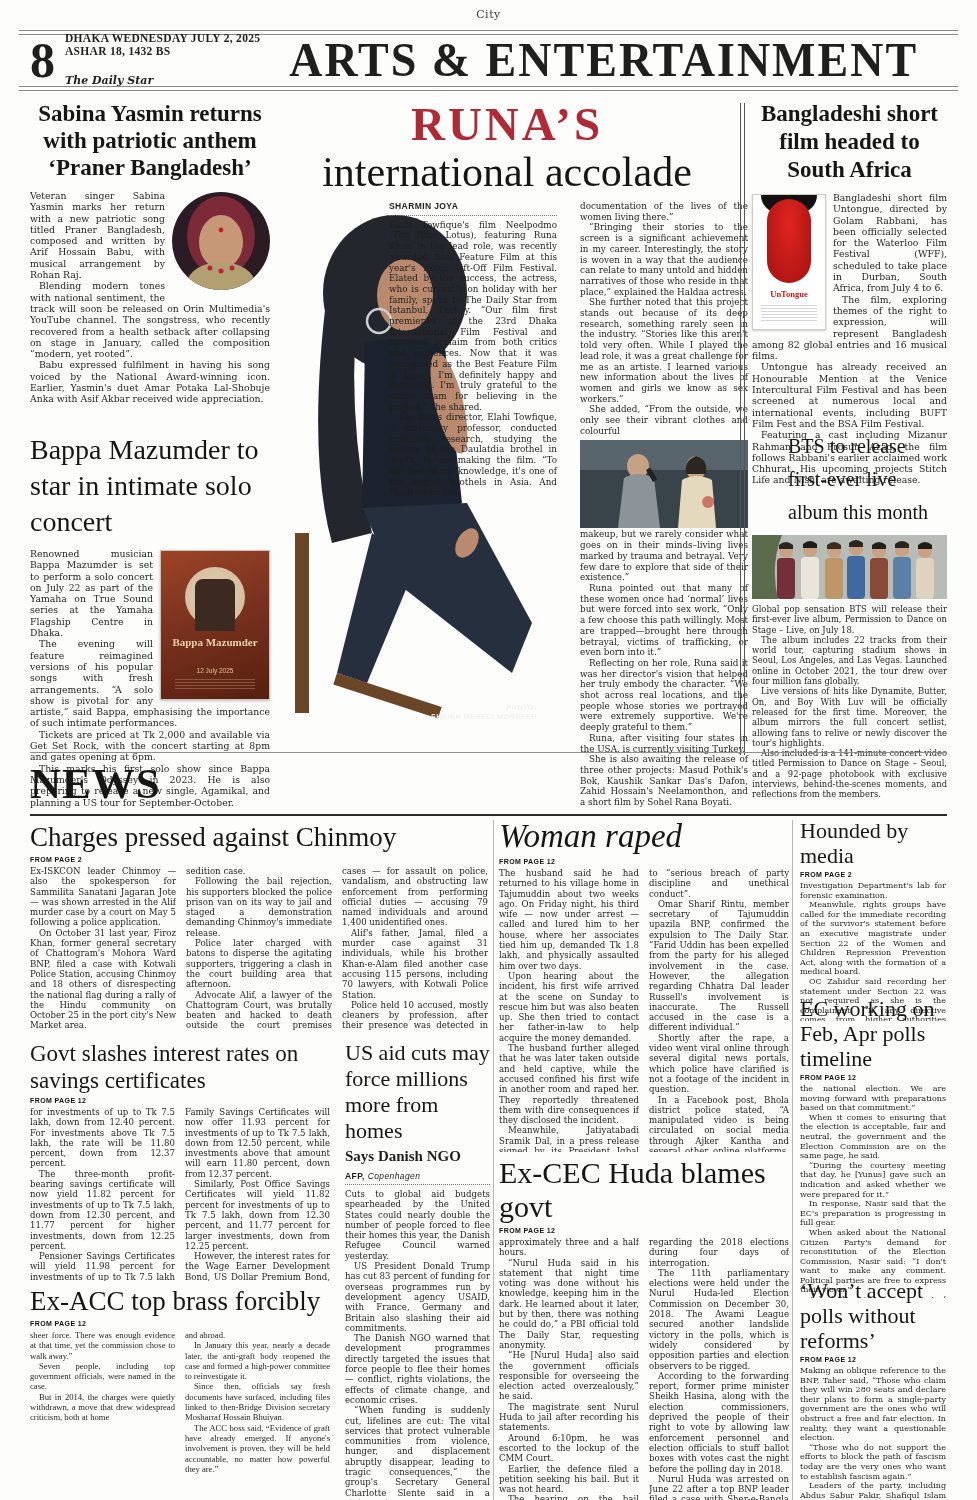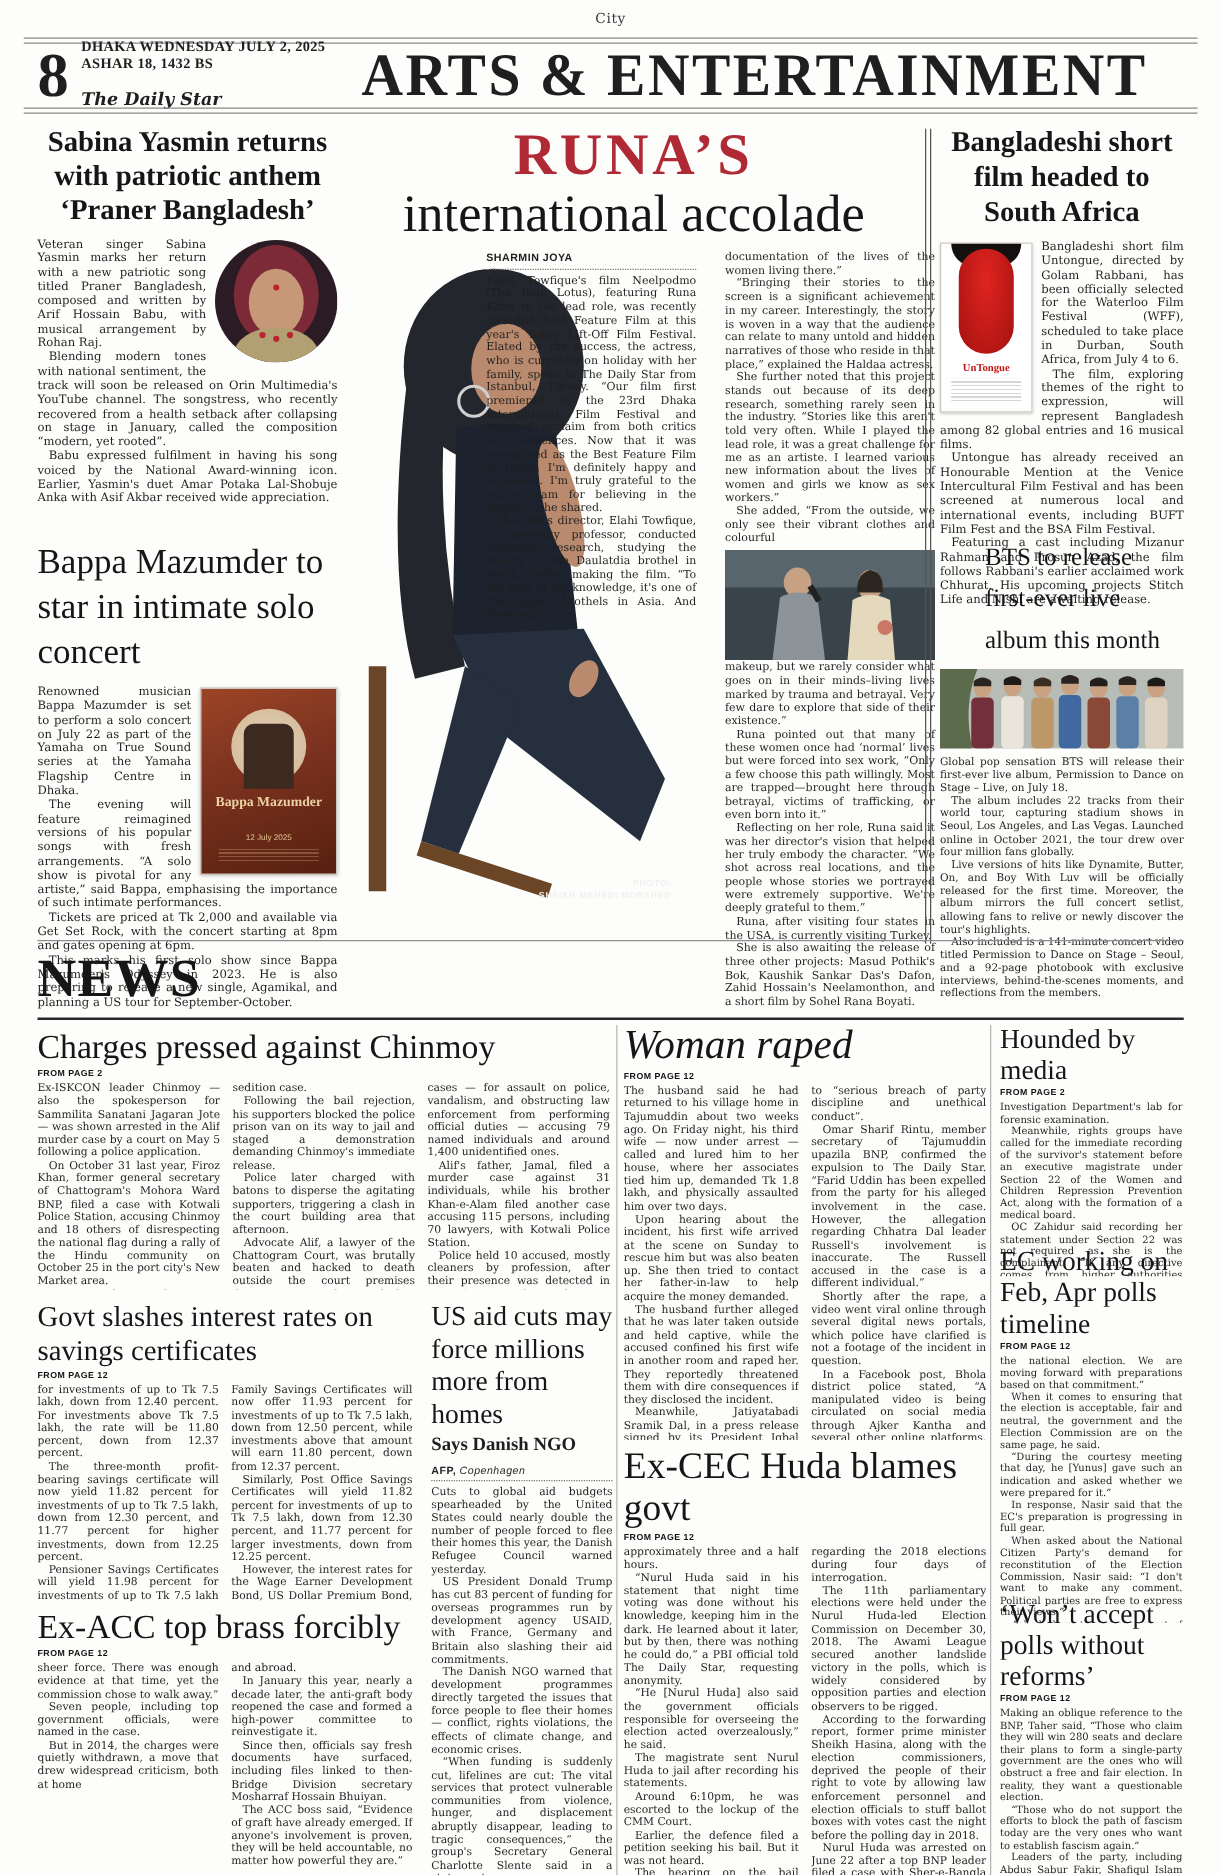--- a/index.html
+++ b/index.html
@@ -6,21 +6,21 @@
   body{background:#e8e8e8;}
   .page{position:relative;width:977px;height:1500px;background:#fdfdfb;margin:0 auto;overflow:hidden;
         font-family:"DejaVu Serif",serif;color:#1f1f1f;}
   
   .city{position:absolute;top:8px;left:0;width:100%;text-align:center;font-size:11px;color:#3a3a3a;letter-spacing:.5px;}
   .double-rule{position:absolute;left:19px;width:939px;height:3px;border-top:1px solid #8a8a8a;border-bottom:1px solid #8a8a8a;}
   .masthead{position:absolute;top:33px;left:30px;width:917px;height:53px;display:flex;align-items:center;}
   .pageno{font-family:"Liberation Serif",serif;font-size:50px;font-weight:bold;line-height:50px;margin-right:10px;}
   .dateblock{display:flex;flex-direction:column;justify-content:center;line-height:13px;}
   .dateline{font-family:"Liberation Serif",serif;font-size:11.5px;font-weight:bold;letter-spacing:.3px;}
-  .logo{font-family:"DejaVu Serif",serif;font-size:14px;font-weight:bold;font-style:italic;margin-top:16px;}
+  .logo{font-family:"DejaVu Serif",serif;font-size:11px;font-weight:bold;font-style:italic;margin-top:16px;}
   .section-title{flex:1;text-align:center;font-family:"Liberation Serif",serif;font-size:46px;font-weight:bold;
                  letter-spacing:2px;line-height:50px;transform:scaleY(1.05);white-space:nowrap;}
   
   .headline{font-family:"Liberation Serif",serif;color:#161616;}
   .bold-head{font-weight:bold;text-align:center;}
   .light-head{font-weight:normal;}
   .paras p{margin:0;text-align:justify;}
   .paras p + p{text-indent:9px;}
   .tag{font-family:"Liberation Sans",sans-serif;font-size:7px;font-weight:bold;letter-spacing:.4px;color:#111;margin:3px 0;}
   .byline{font-family:"Liberation Sans",sans-serif;font-size:8.5px;font-weight:bold;letter-spacing:.4px;
@@ -74,21 +74,21 @@
   
   .news-head1{font-size:27px;line-height:31px;font-weight:normal;}
   .news-head2{font-size:23px;line-height:27px;font-weight:normal;}
   .news-body{font-size:8.6px;line-height:10.3px;}
   .gc-body{font-size:8px;line-height:9.6px;}
   .chinmoy{position:absolute;left:30px;top:822px;width:460px;}
   .chin-cols .col{width:146px;height:166px;}
   .govt{position:absolute;left:30px;top:1040px;width:300px;}
   .govt-cols .col{width:145px;height:174px;}
   .exacc{position:absolute;left:30px;top:1286px;width:312px;}
-  .exacc-cols .col{width:145px;height:170px;}
+  .exacc-cols .col{width:145px;height:170px;font-family:Liberation Serif, serif;}
   .usaid{position:absolute;left:345px;top:1040px;width:145px;}
   .usaid-title{font-size:22px;line-height:26px;font-weight:normal;}
   .usaid-sub{font-family:"Liberation Serif",serif;font-size:15px;font-weight:bold;margin:4px 0 6px 0;}
   .usaid-body{height:336px;overflow:hidden;}
   .woman{position:absolute;left:499px;top:818px;width:291px;}
   .woman-title{font-size:33px;line-height:37px;font-weight:normal;font-style:italic;}
   .woman-cols .col{width:140px;height:284px;}
   .excec{position:absolute;left:499px;top:1156px;width:291px;}
   .excec-title{font-size:30px;line-height:34px;font-weight:normal;}
   .excec-cols .col{width:140px;height:288px;}

